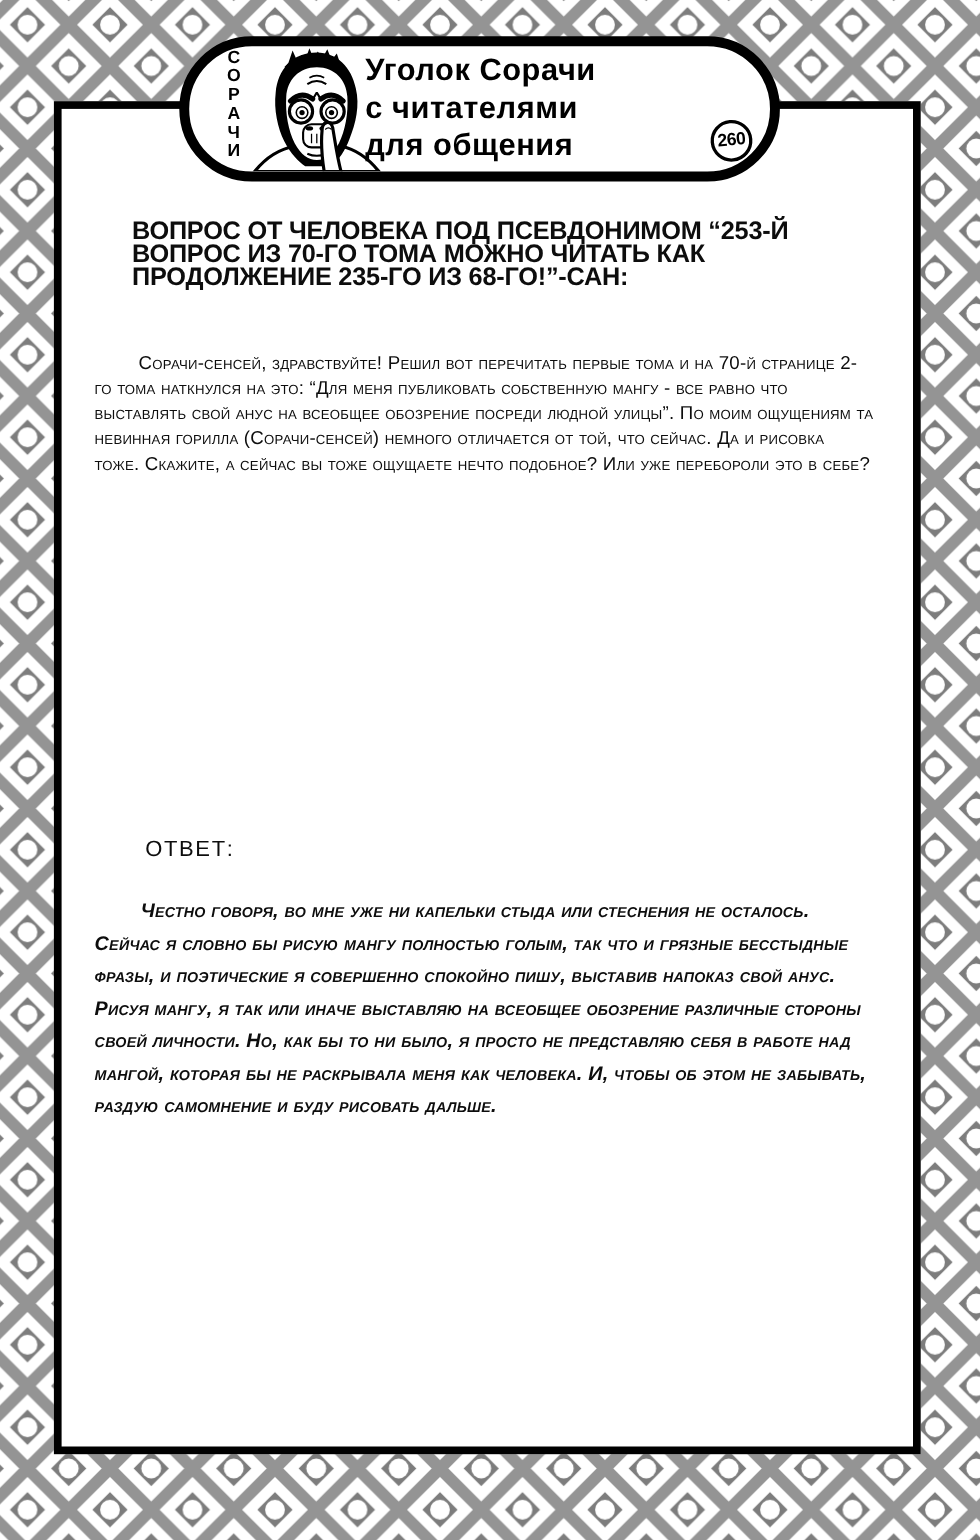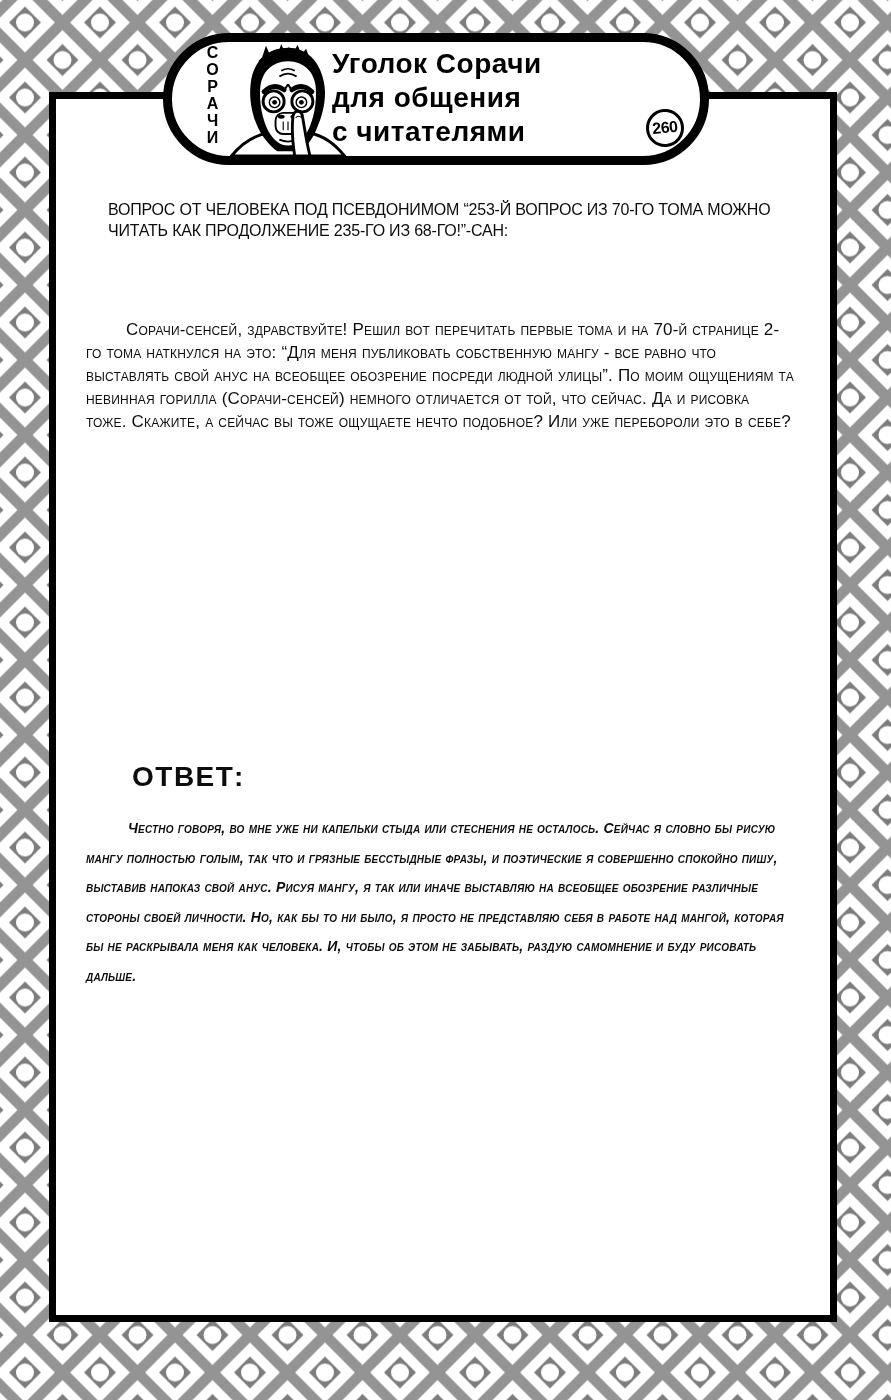--- a/index.html
+++ b/index.html
@@ -53,38 +53,38 @@
     border: 3px solid #000; border-radius: 50%;
     box-sizing: border-box;
     display: flex; align-items: center; justify-content: center;
     font-size: 16px; font-weight: bold; letter-spacing: -0.5px;
     transform: rotate(-5deg);
     background: #fff; color: #000;
   }
 
   
   .q-intro {
-    position: absolute; left: 52px; top: 100px; width: 692px;
-    font-size: 16px; font-weight: normal; line-height: 21px;
+    position: absolute; left: 64px; top: 100px; width: 692px;
+    font-size: 23px; font-weight: bold; line-height: 21px;
     letter-spacing: -0.2px;
   }
   .q-body {
     position: absolute; left: 30px; top: 219px; width: 708px;
     font-size: 17px; font-weight: normal; line-height: 23px;
     font-variant: small-caps;
     text-indent: 40px;
     letter-spacing: 0.2px;
   }
   .a-label {
     position: absolute; left: 76px; top: 662px;
-    font-size: 28px; font-weight: bold; letter-spacing: 1.5px;
+    font-size: 20px; font-weight: normal; letter-spacing: 1.5px;
   }
   .a-body {
     position: absolute; left: 30px; top: 715px; width: 714px;
-    font-size: 14px; font-weight: bold; font-style: italic; line-height: 29.5px;
+    font-size: 18px; font-weight: bold; font-style: italic; line-height: 29.5px;
     font-variant: small-caps;
     text-indent: 42px;
     letter-spacing: 0.2px;
   }
 </style>
 </head>
 <body>
 
 <div class="stage">
 
@@ -152,20 +152,20 @@
       <path d="M56,83 v9 M61,83 v9 M66,83 v9" fill="none" stroke="#000" stroke-width="1.2"></path>
 
       <path d="M52,102 q9,4 18,0" fill="none" stroke="#000" stroke-width="2"></path>
 
       <path d="M68,119 C66,106 65,90 66,80 C66,71 74,70 76,77 C78,88 80,104 84,119 Z" fill="#ffffff" stroke="#000" stroke-width="3"></path>
       <path d="M69,79 q3,-3 6,0" fill="none" stroke="#000" stroke-width="1.2"></path>
     </svg>
 
     <div class="pill-title">
       <div>Уголок Сорачи</div>
+      <div>с читателями</div>
       <div>для общения</div>
-      <div>с читателями</div>
     </div>
 
     <div class="badge">260</div>
   </div>
 
 </div>
 
 </body></html>

